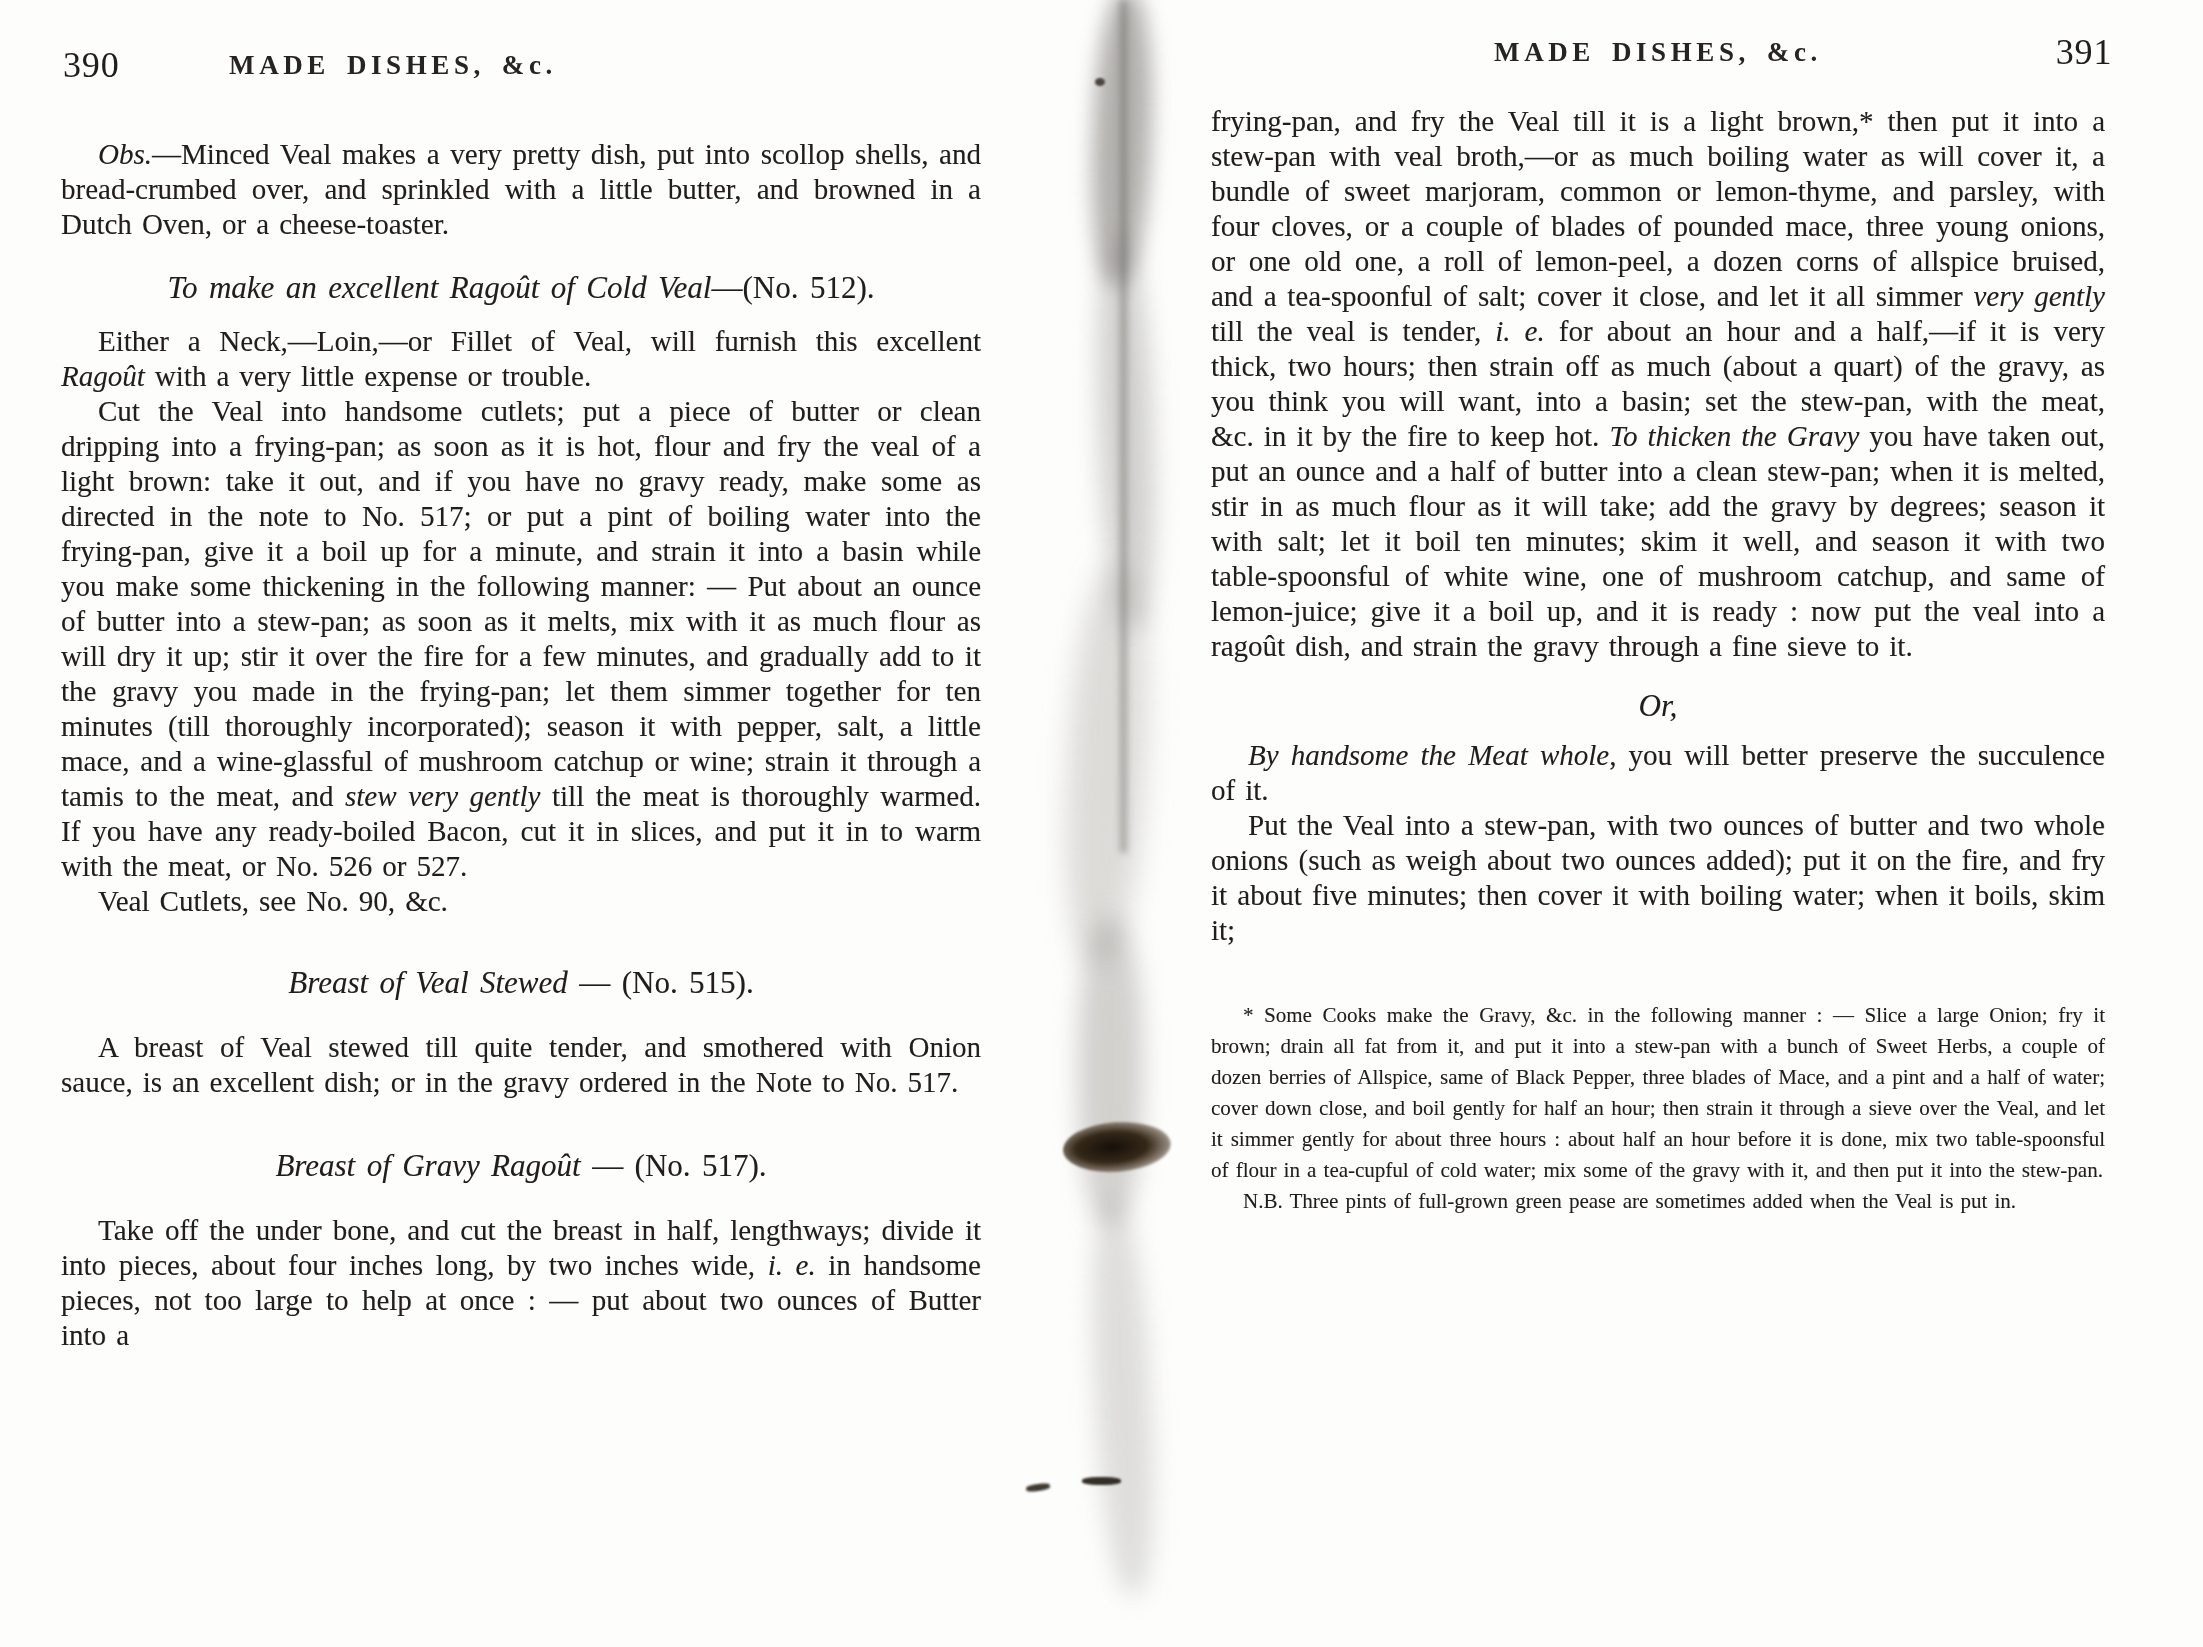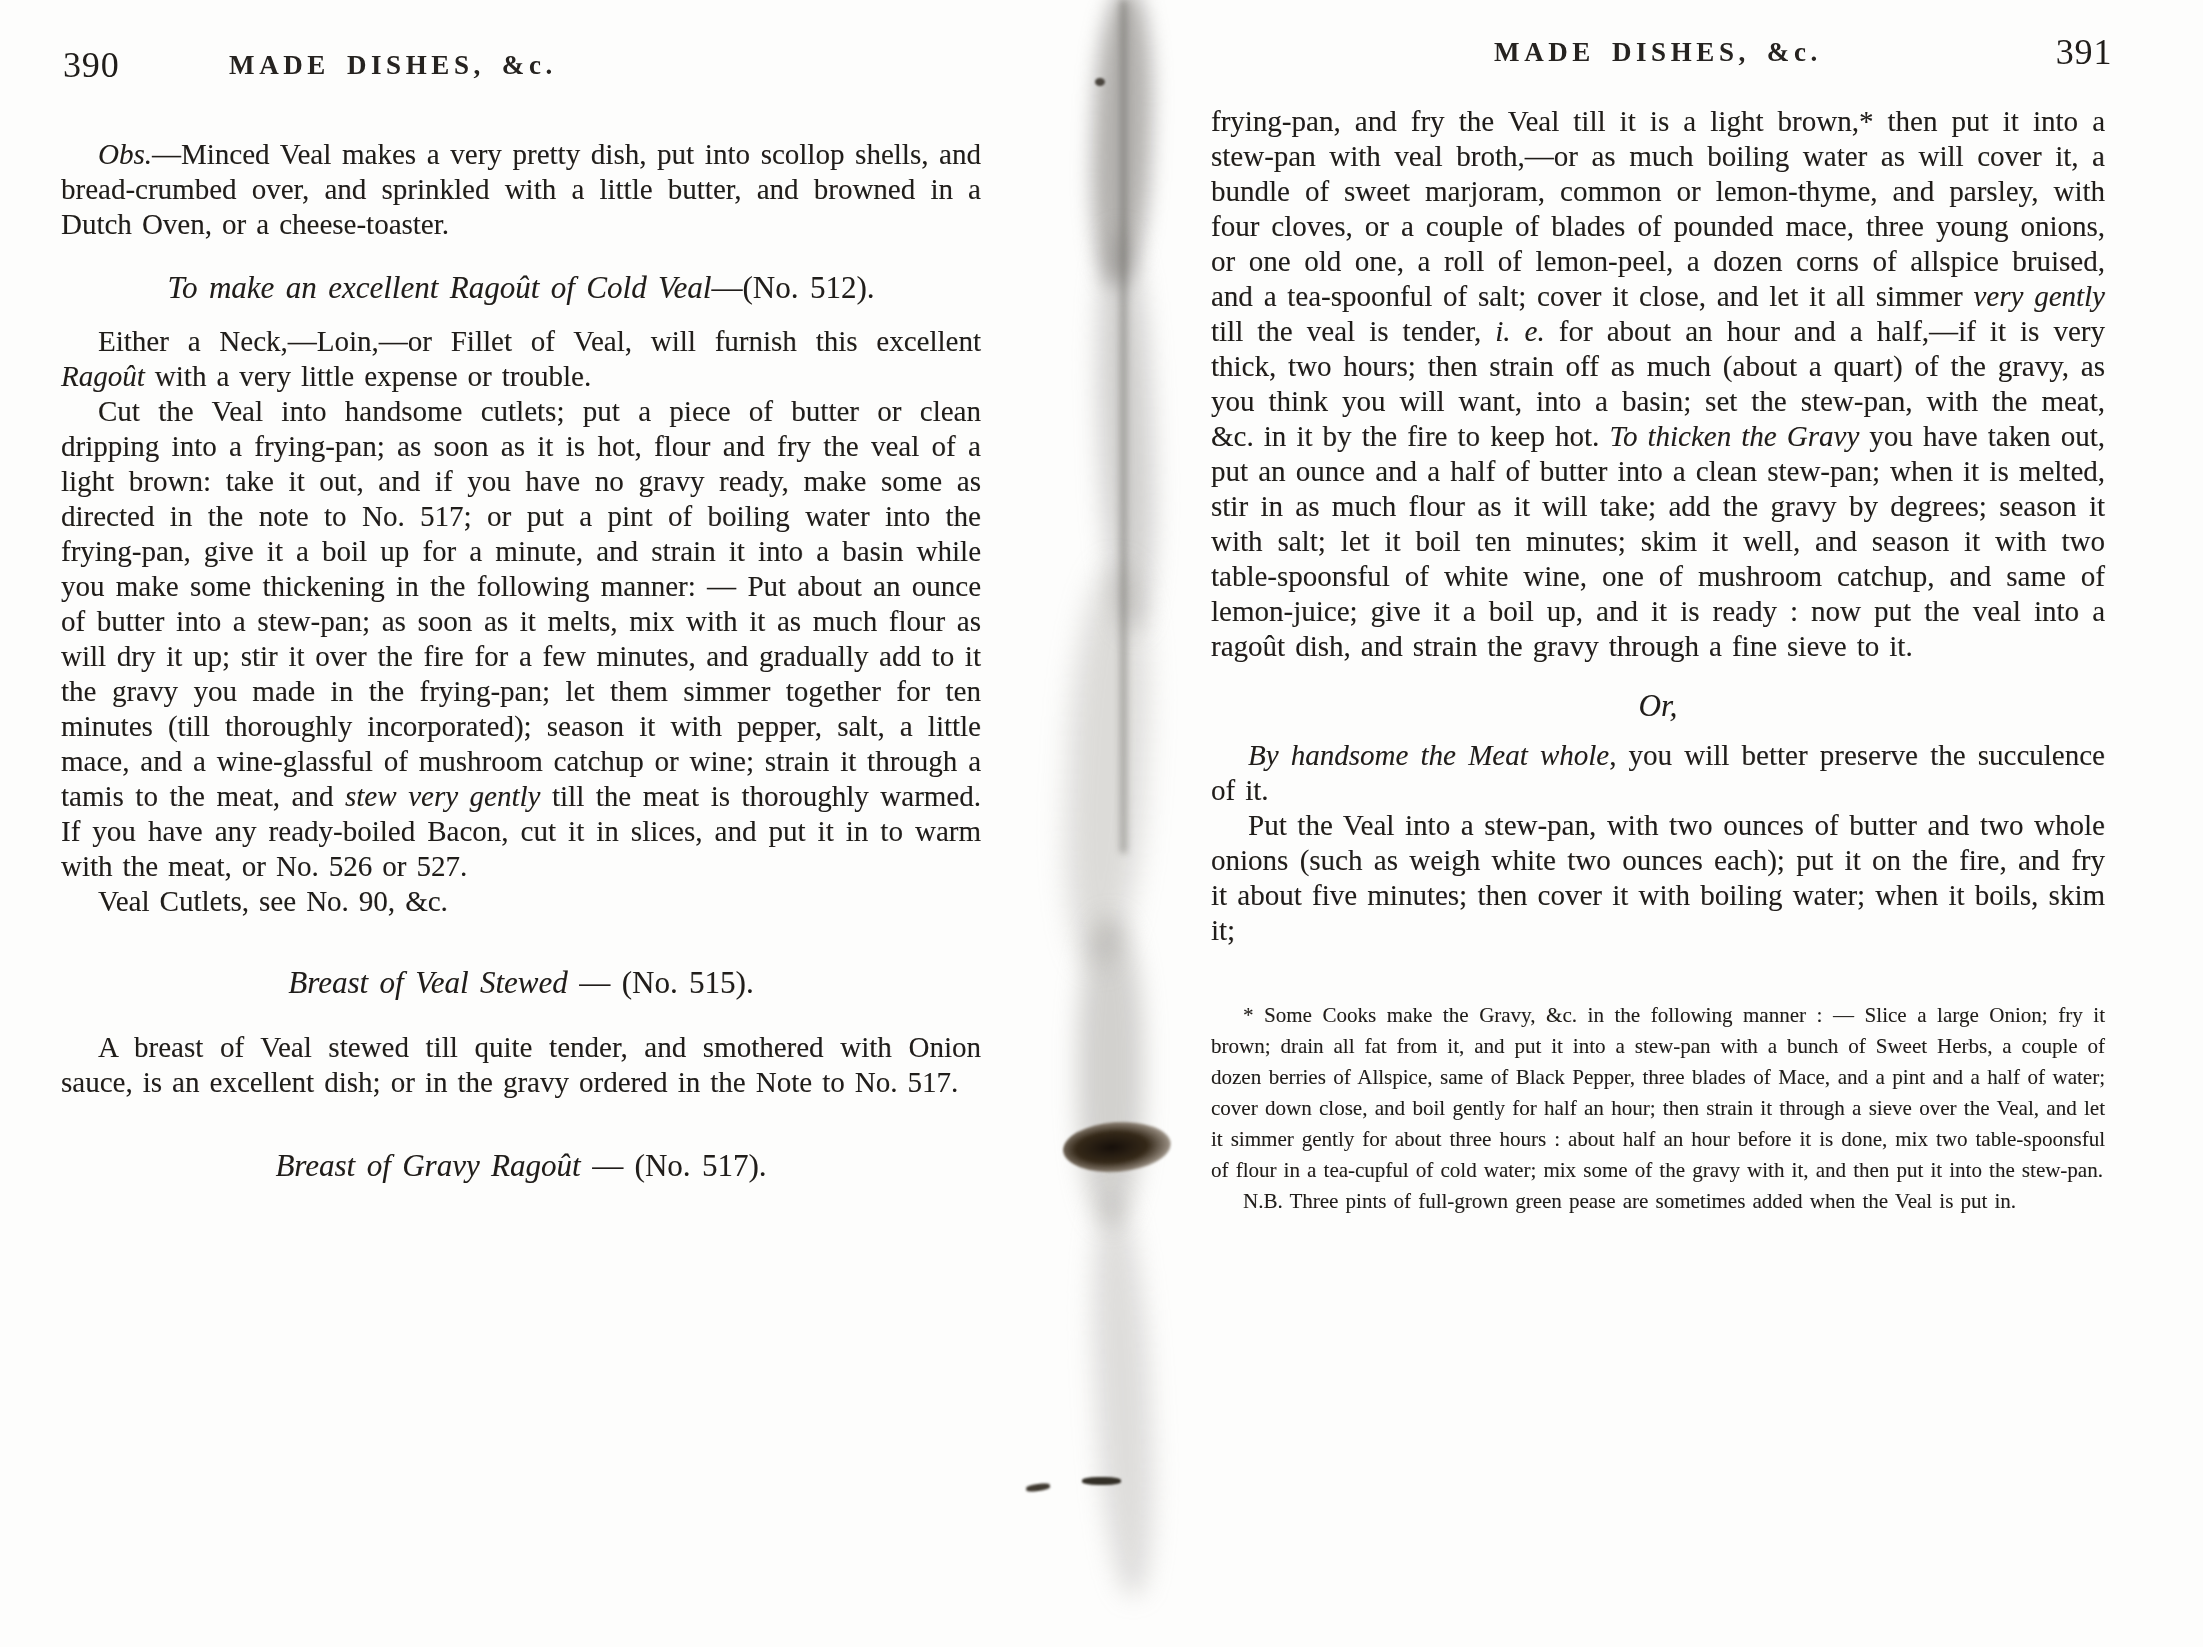--- a/index.html
+++ b/index.html
@@ -60,33 +60,34 @@
   </div>
   <div>
       <div class="blk para m-obs"><i>Obs.</i>—Minced Veal makes a very pretty dish, put into scollop shells, and bread-crumbed over, and sprinkled with a little butter, and browned in a Dutch Oven, or a cheese-toaster.</div>
       <div class="blk heading m-h512"><i>To make an excellent Ragoût of Cold Veal</i><span class="rm">—(No. 512).</span></div>
       <div class="blk para">Either a Neck,—Loin,—or Fillet of Veal, will furnish this excellent <i>Ragoût</i> with a very little expense or trouble.</div>
       <div class="blk para">Cut the Veal into handsome cutlets; put a piece of butter or clean dripping into a frying-pan; as soon as it is hot, flour and fry the veal of a light brown: take it out, and if you have no gravy ready, make some as directed in the note to No. 517; or put a pint of boiling water into the frying-pan, give it a boil up for a minute, and strain it into a basin while you make some thickening in the following manner: — Put about an ounce of butter into a stew-pan; as soon as it melts, mix with it as much flour as will dry it up; stir it over the fire for a few minutes, and gradually add to it the gravy you made in the frying-pan; let them simmer together for ten minutes (till thoroughly incorporated); season it with pepper, salt, a little mace, and a wine-glassful of mushroom catchup or wine; strain it through a tamis to the meat, and <i>stew very gently</i> till the meat is thoroughly warmed. If you have any ready-boiled Bacon, cut it in slices, and put it in to warm with the meat, or No. 526 or 527.</div>
       <div class="blk line">Veal Cutlets, see No. 90, &amp;c.</div>
       <div class="blk heading m-h515"><i>Breast of Veal Stewed</i><span class="rm"> — (No. 515).</span></div>
       <div class="blk para">A breast of Veal stewed till quite tender, and smothered with Onion sauce, is an excellent dish; or in the gravy ordered in the Note to No. 517.</div>
       <div class="blk heading m-h517"><i>Breast of Gravy Ragoût</i><span class="rm"> — (No. 517).</span></div>
+      <div class="blk para">Take off the under bone, and cut the breast in half, lengthways; divide it into pieces, about four inches long, by two inches wide, <i>i. e.</i> in handsome pieces, not too large to help at once : — put about two ounces of Butter into a</div>
     </div>
 </div>
 
 <div class="page page-right">
   <div class="pg-head">
     <span class="running-head">MADE DISHES, &amp;c.</span>
     <span class="folio folio-right">391</span>
   </div>
   <div>
       <div class="blk para cont">frying-pan, and fry the Veal till it is a light brown,* then put it into a stew-pan with veal broth,—or as much boiling water as will cover it, a bundle of sweet marjoram, common or lemon-thyme, and parsley, with four cloves, or a couple of blades of pounded mace, three young onions, or one old one, a roll of lemon-peel, a dozen corns of allspice bruised, and a tea-spoonful of salt; cover it close, and let it all simmer <i>very gently</i> till the veal is tender, <i>i. e.</i> for about an hour and a half,—if it is very thick, two hours; then strain off as much (about a quart) of the gravy, as you think you will want, into a basin; set the stew-pan, with the meat, &amp;c. in it by the fire to keep hot. <i>To thicken the Gravy</i> you have taken out, put an ounce and a half of butter into a clean stew-pan; when it is melted, stir in as much flour as it will take; add the gravy by degrees; season it with salt; let it boil ten minutes; skim it well, and season it with two table-spoonsful of white wine, one of mushroom catchup, and same of lemon-juice; give it a boil up, and it is ready : now put the veal into a ragoût dish, and strain the gravy through a fine sieve to it.</div>
       <div class="blk heading m-or"><i>Or,</i></div>
       <div class="blk para"><i>By handsome the Meat whole</i>, you will better preserve the succulence of it.</div>
-      <div class="blk para">Put the Veal into a stew-pan, with two ounces of butter and two whole onions (such as weigh white two ounces each); put it on the fire, and fry it about five minutes; then cover it with boiling water; when it boils, skim it;</div>
+      <div class="blk para">Put the Veal into a stew-pan, with two ounces of butter and two whole onions (such as weigh about two ounces added); put it on the fire, and fry it about five minutes; then cover it with boiling water; when it boils, skim it;</div>
       <div class="blk note m-note">* Some Cooks make the Gravy, &amp;c. in the following manner : — Slice a large Onion; fry it brown; drain all fat from it, and put it into a stew-pan with a bunch of Sweet Herbs, a couple of dozen berries of Allspice, same of Black Pepper, three blades of Mace, and a pint and a half of water; cover down close, and boil gently for half an hour; then strain it through a sieve over the Veal, and let it simmer gently for about three hours : about half an hour before it is done, mix two table-spoonsful of flour in a tea-cupful of cold water; mix some of the gravy with it, and then put it into the stew-pan.</div>
       <div class="blk note">N.B. Three pints of full-grown green pease are sometimes added when the Veal is put in.</div>
     </div>
 </div>
 
 <div>
   <div class="gut streak-top"></div>
   <div class="gut streak-a"></div>
   <div class="gut streak-b"></div>
   <div class="gut streak-c"></div>

